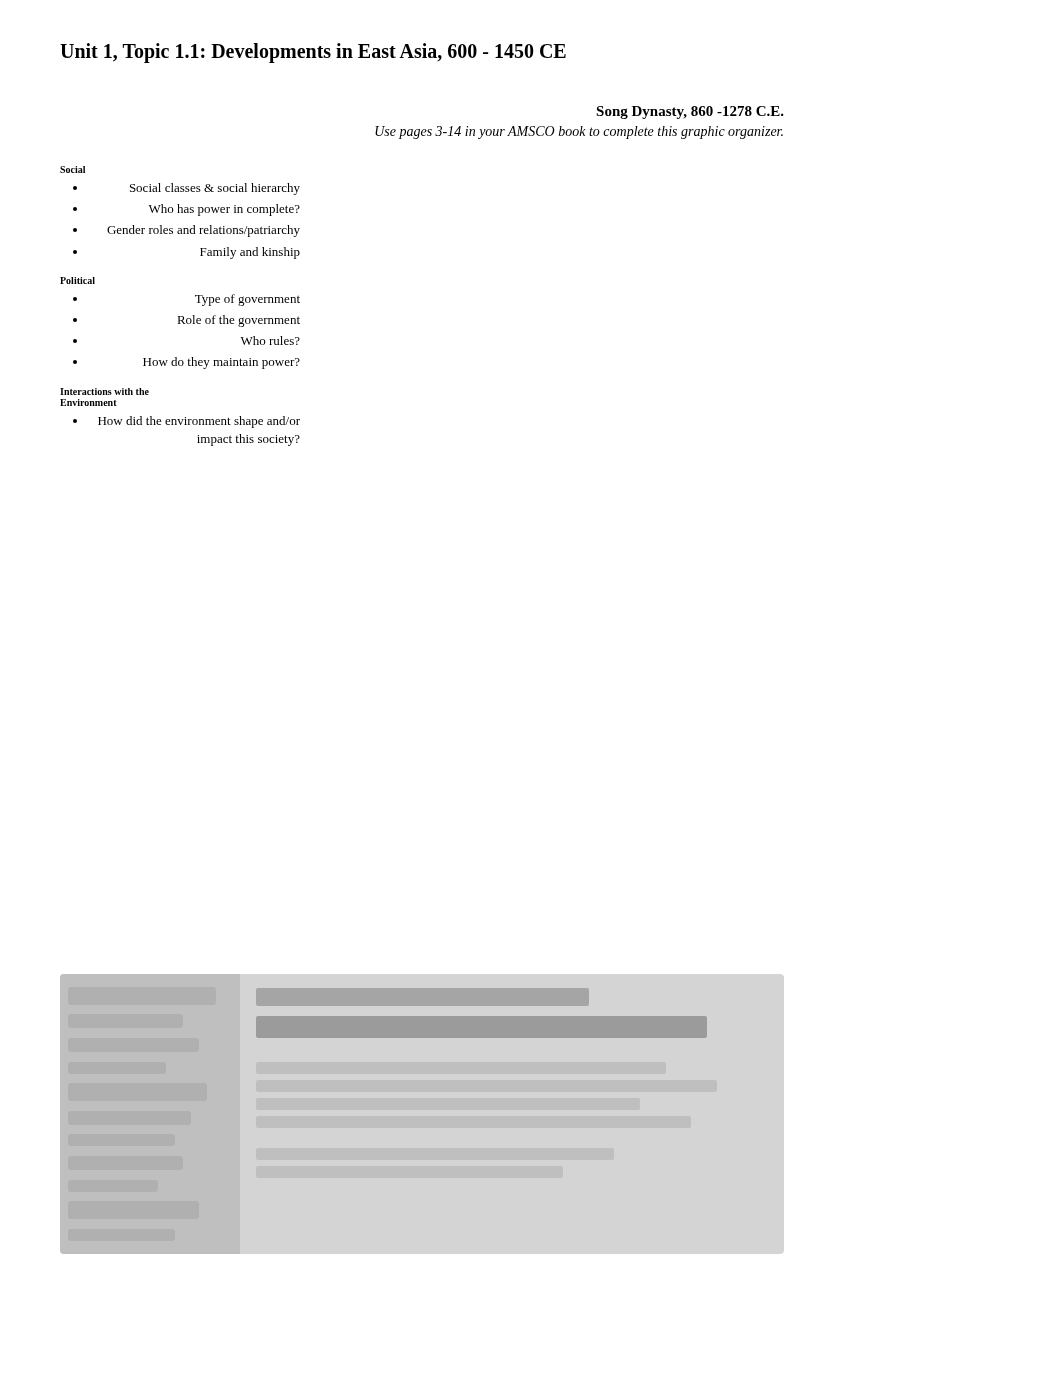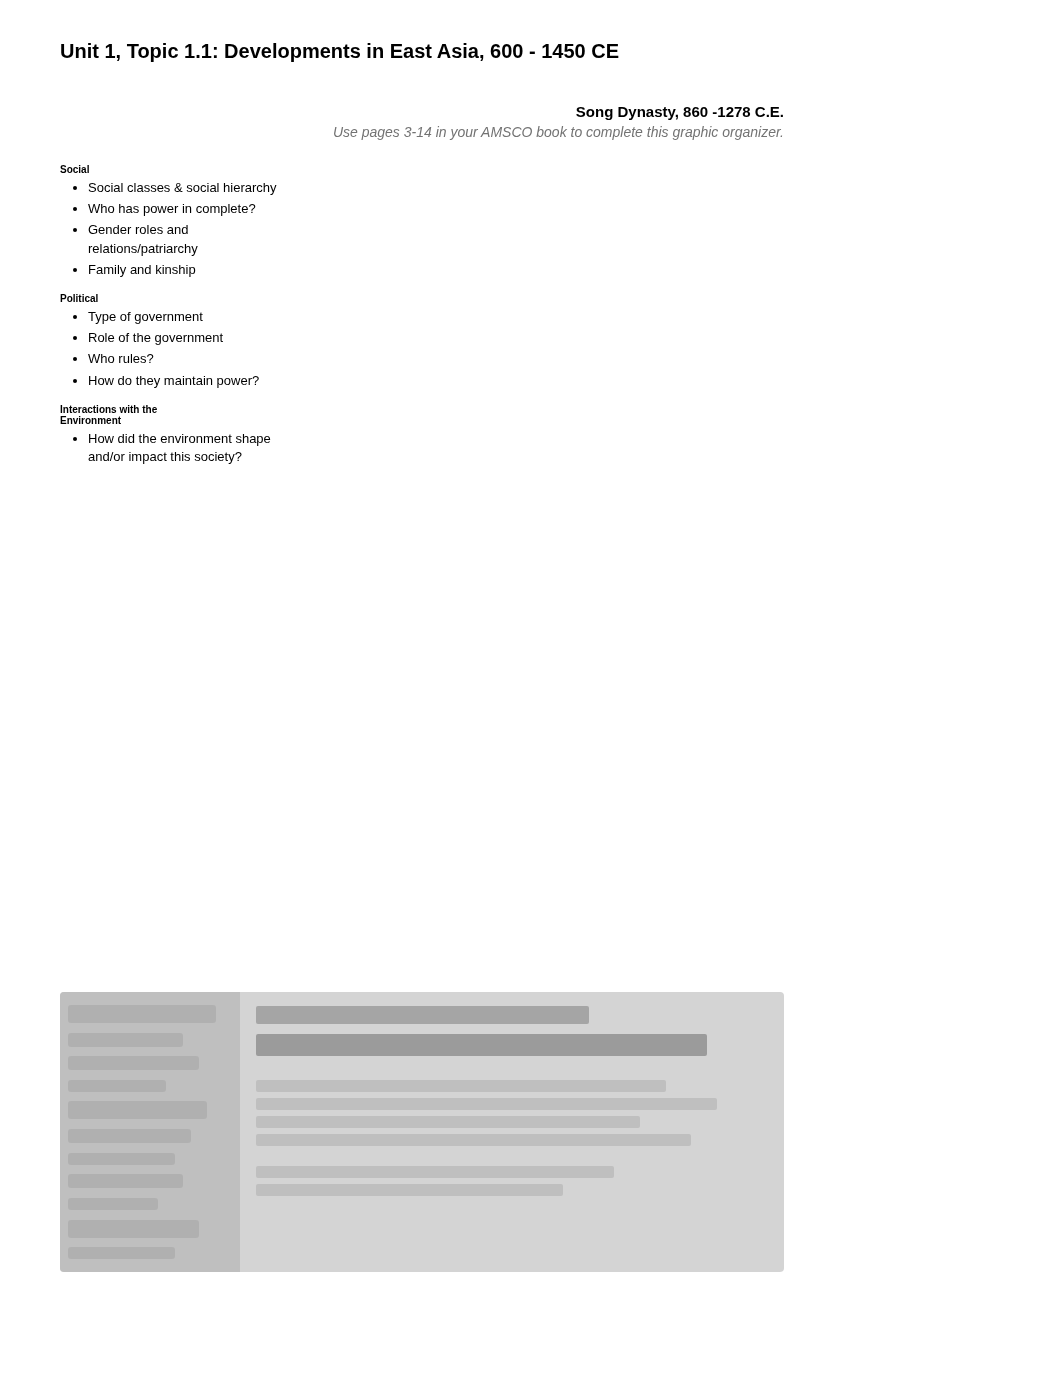--- a/index.html
+++ b/index.html
@@ -14,20 +14,21 @@
       font-size: 13px;
       color: #000000;
       width: 1062px;
       min-height: 1377px;
     }
 
     .page {
       padding: 40px 60px;
       width: 844px;
       min-height: 1377px;
+      font-family: Liberation Serif, serif;
     }
 
     .page-title {
       font-size: 20px;
       font-weight: bold;
       margin-bottom: 40px;
     }
 
     .center-section {
       text-align: right;
@@ -36,21 +37,21 @@
 
     .dynasty-title {
       font-size: 15px;
       font-weight: bold;
       margin-bottom: 4px;
     }
 
     .instructions {
       font-size: 14px;
       font-style: italic;
-      color: #737373;
+      color: #000000;
     }
 
     .content-area {
       display: flex;
       flex-direction: row;
       margin-top: 10px;
     }
 
     .left-column {
       width: 240px;
@@ -65,20 +66,21 @@
     }
 
     .section-heading:first-child {
       margin-top: 0;
     }
 
     ul {
       list-style: disc;
       padding-left: 28px;
       margin-bottom: 6px;
+      text-align: right;
     }
 
     ul li {
       margin-bottom: 3px;
       font-size: 13px;
       line-height: 1.4;
     }
 
     .blurred-section {
       position: relative;

